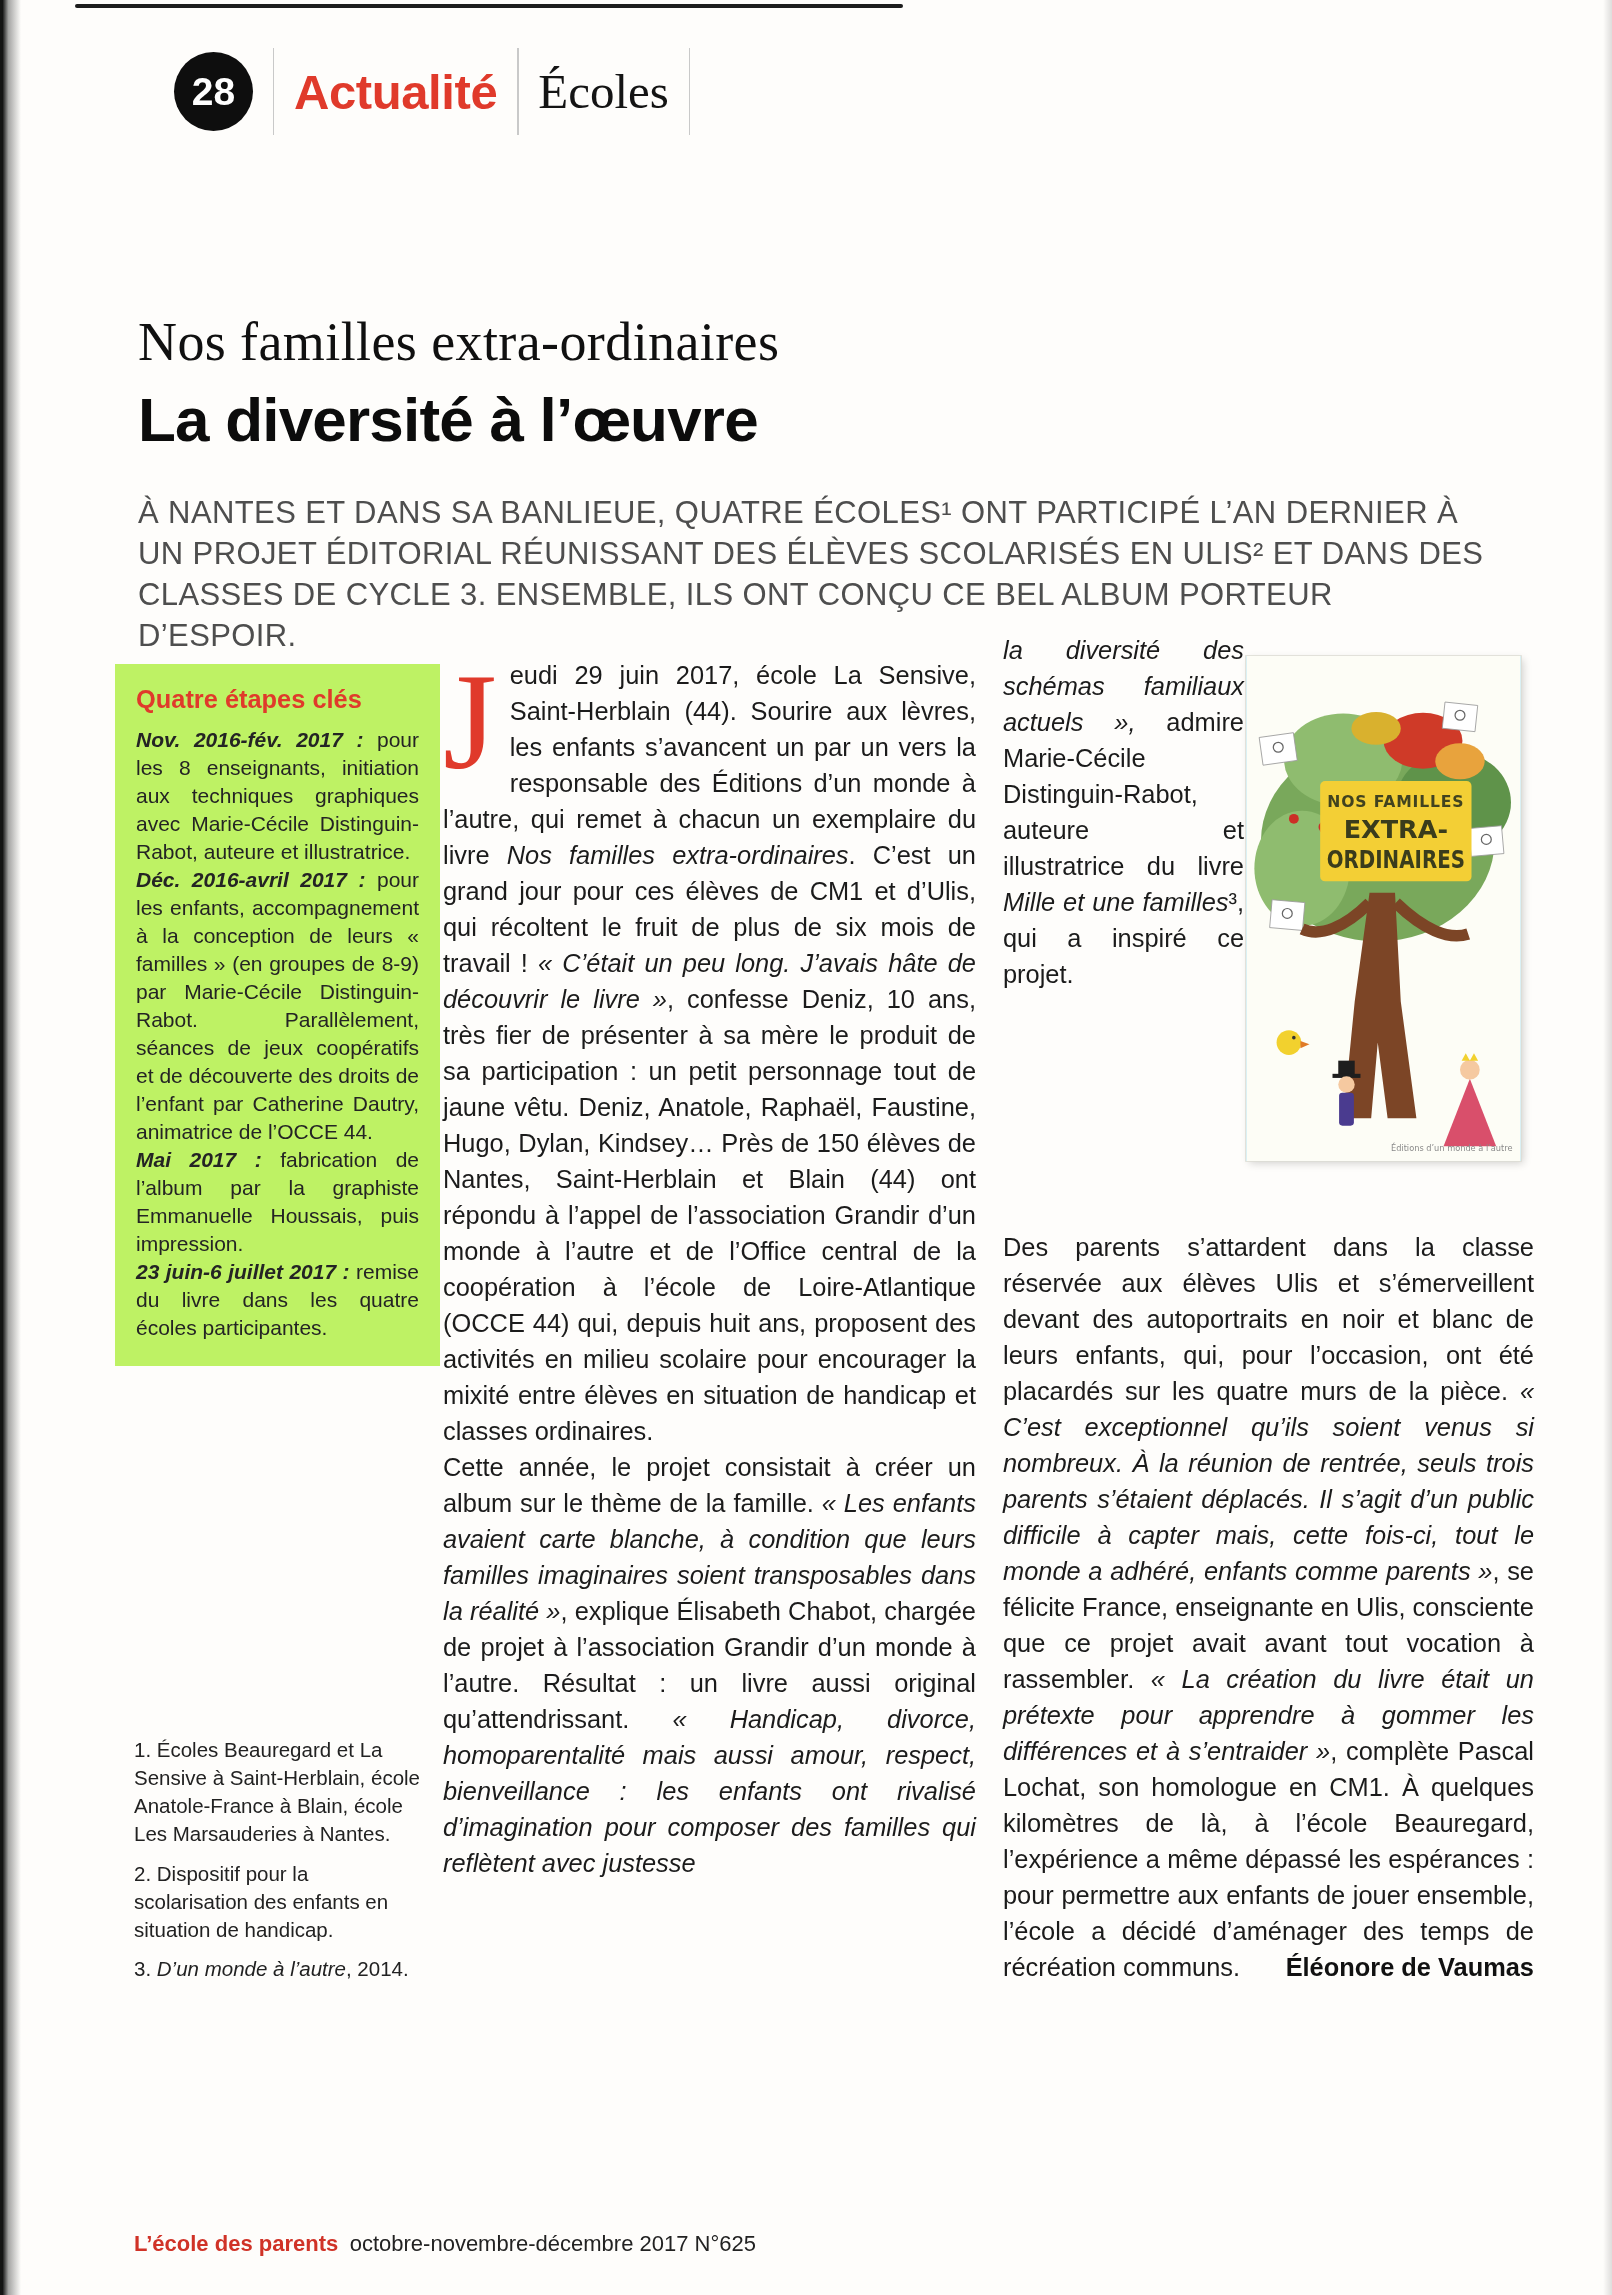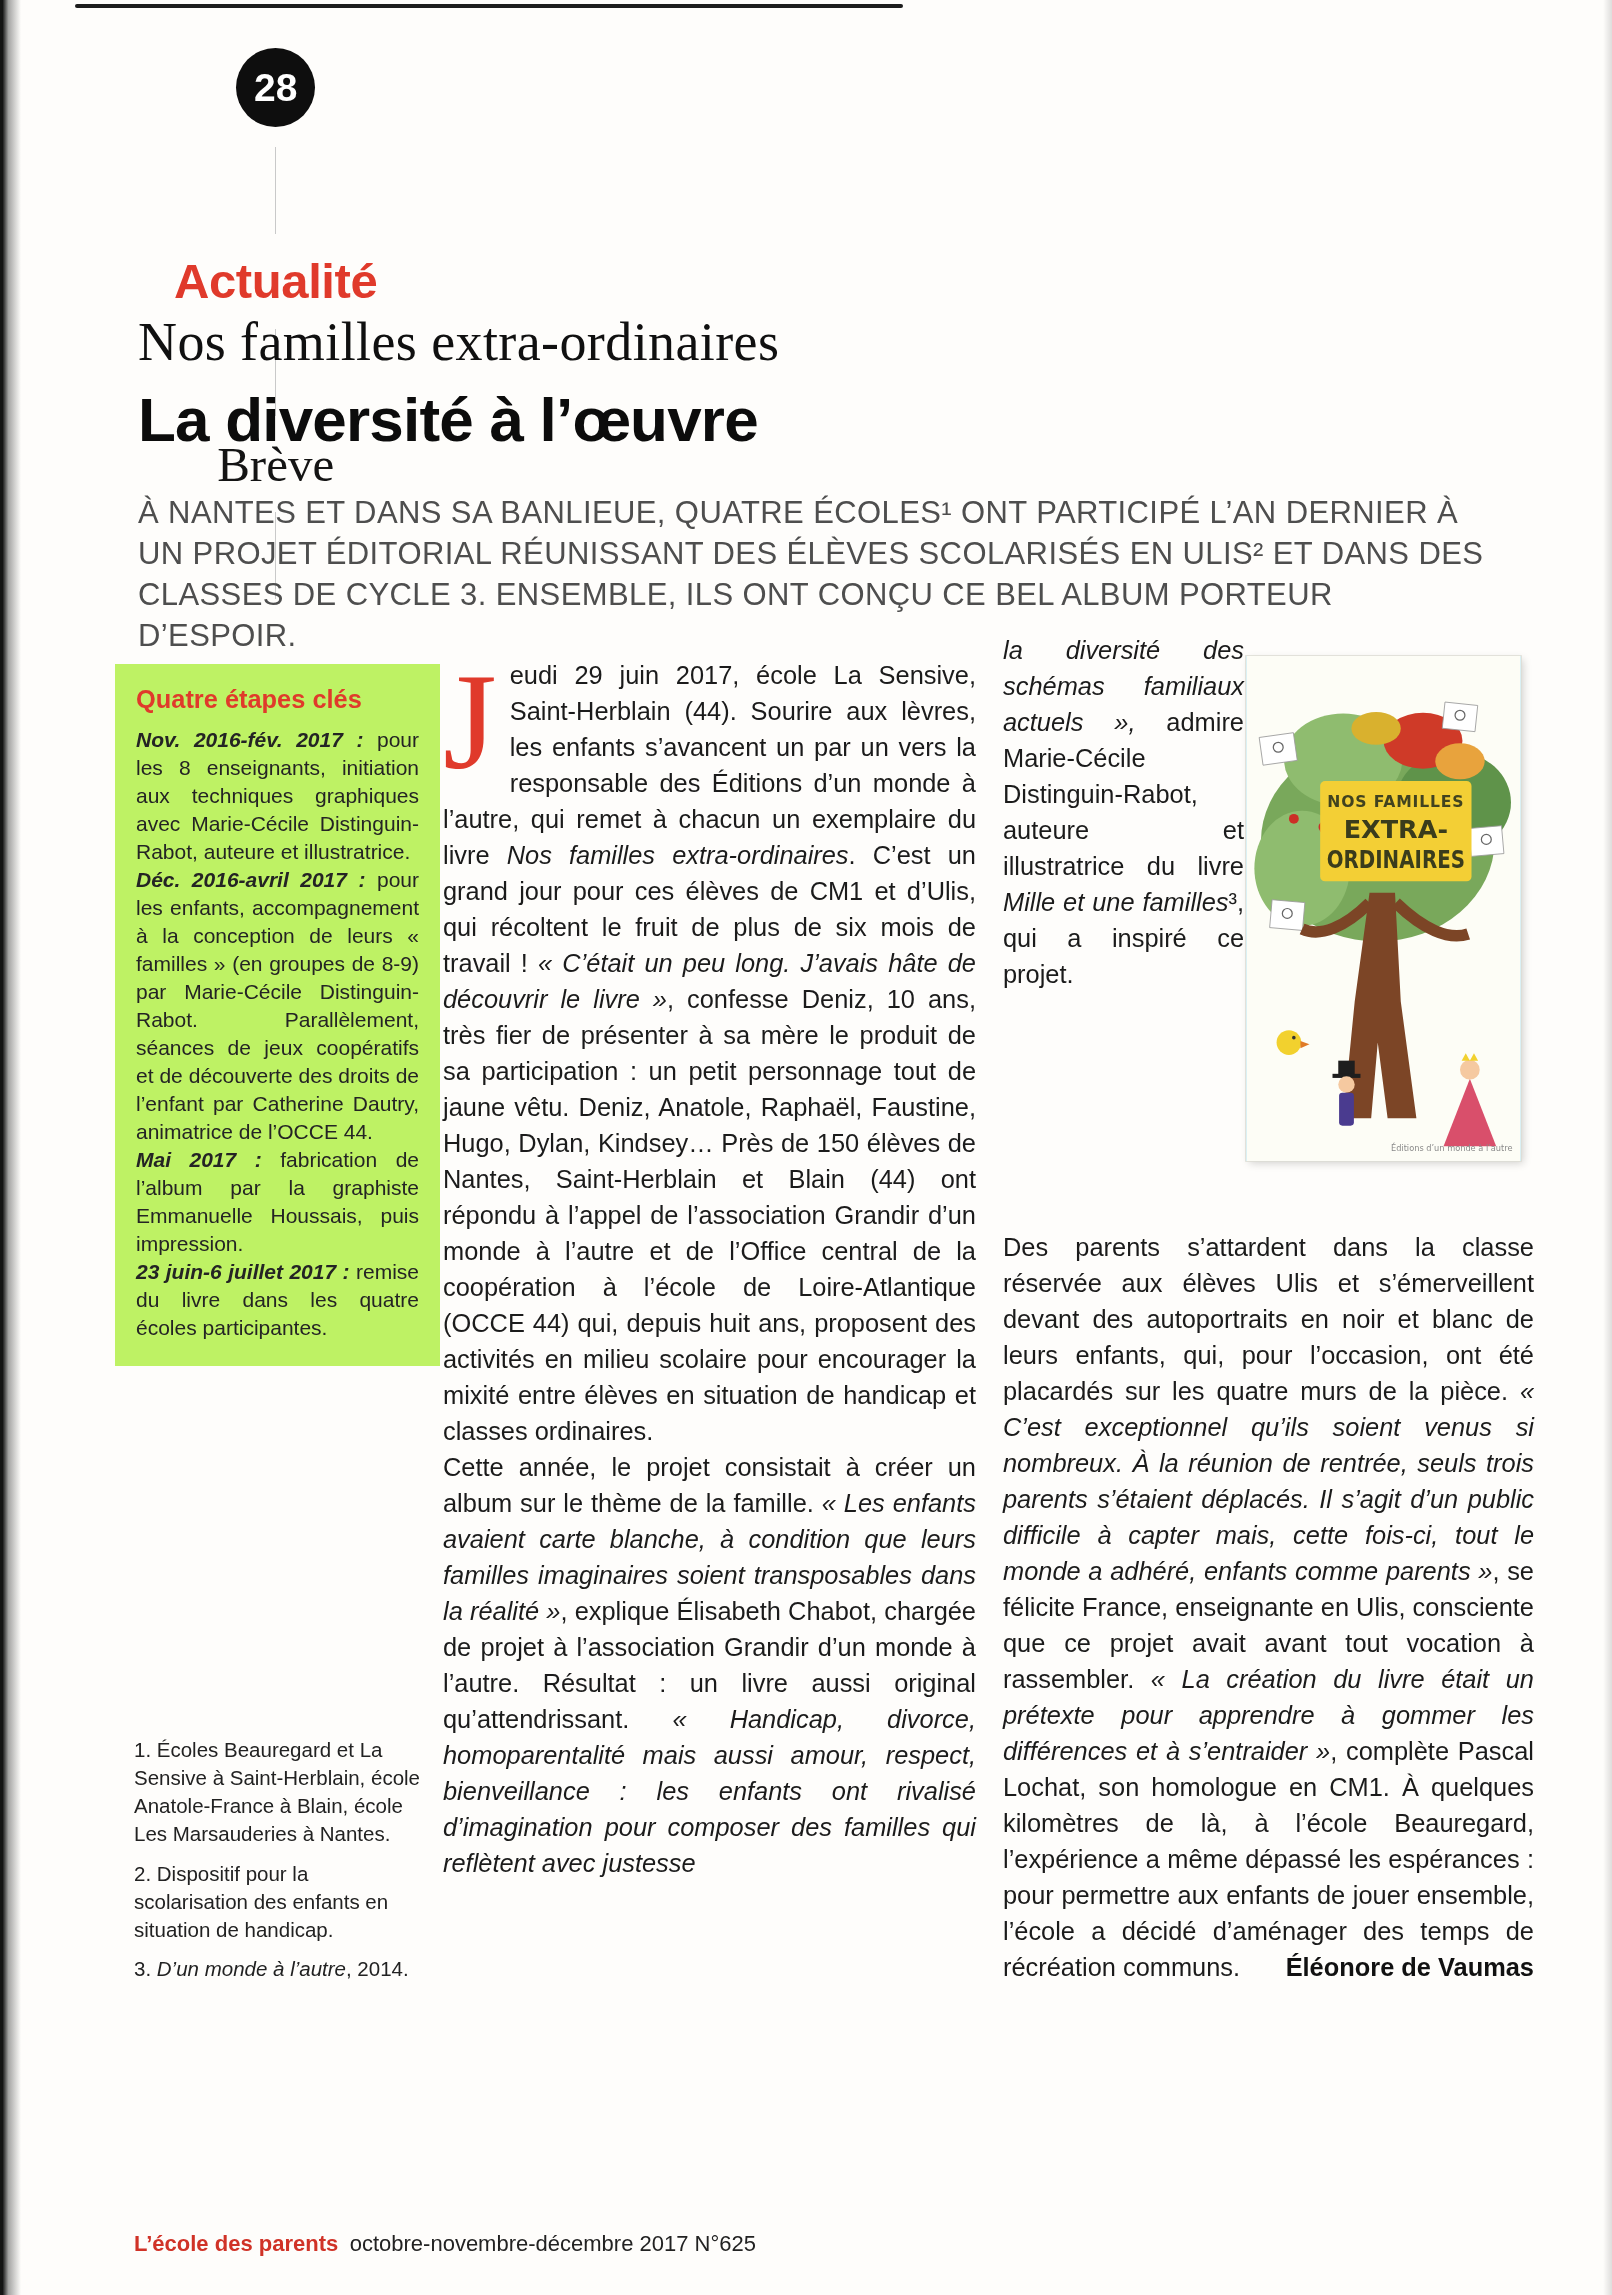--- a/index.html
+++ b/index.html
@@ -14,21 +14,21 @@
   }
 
   
   .scan-left { position:absolute; left:0; top:0; bottom:0; width:21px;
     background:linear-gradient(90deg,#141414 0%,#141414 12%,rgba(90,90,90,.55) 40%,rgba(255,255,255,0) 100%); }
   .scan-top { position:absolute; left:75px; top:4.1px; width:828px; height:4.1px; background:#1d1d1d; border-radius:2.5px; }
   .scan-right { position:absolute; right:0; top:0; bottom:0; width:9.8px;
     background:linear-gradient(270deg,rgba(0,0,0,.14),rgba(0,0,0,0)); }
 
   
-  .header { position:absolute; left:174px; top:48px; display:flex; align-items:center; gap:19.7px;flex-direction:column; }
+  .header { position:absolute; left:174px; top:48px; display:flex; align-items:center; gap:19.7px; }
   .pagenum { width:79px; height:79px; border-radius:50%; background:#0e0e0e; color:#fff;
     font-size:39px; font-weight:bold; display:flex; align-items:center; justify-content:center; }
   .vline { width:1.6px; height:87px; background:#c9c9c9; }
   .section { color:var(--accent); font-weight:bold; font-size:49px; letter-spacing:-0.4px; }
   .subsection { font-family:"Liberation Serif","DejaVu Serif",serif; font-size:49px; color:#141414; }
 
   
   .kicker { position:absolute; left:138px; top:311px; font-family:"Liberation Serif","DejaVu Serif",serif;
     font-weight:400; font-size:54px; color:#101010; letter-spacing:0.4px; }
   .main-title { position:absolute; left:138px; top:384px; font-size:62px; font-weight:bold; color:#0c0c0c; letter-spacing:-0.8px; }
@@ -79,21 +79,21 @@
   <div class="scan-top"></div>
   <div class="scan-right"></div>
 
   <div class="header">
     <div class="pagenum">
       <span>28</span>
     </div>
     <div class="vline"></div>
     <div class="section">Actualité</div>
     <div class="vline"></div>
-    <div class="subsection">Brève</div>
+    <div class="subsection">Écoles</div>
     <div class="vline"></div>
   </div>
 
   <h1 class="kicker">Nos familles extra-ordinaires</h1>
   <h2 class="main-title">La diversité à l’œuvre</h2>
   <p class="standfirst">À NANTES ET DANS SA BANLIEUE, QUATRE ÉCOLES¹ ONT PARTICIPÉ L’AN DERNIER À UN PROJET ÉDITORIAL RÉUNISSANT DES ÉLÈVES SCOLARISÉS EN ULIS² ET DANS DES CLASSES DE CYCLE 3. ENSEMBLE, ILS ONT CONÇU CE BEL ALBUM PORTEUR D’ESPOIR.</p>
 
   <aside class="keybox">
     <h3>Quatre étapes clés</h3>
     <p><span class="it bd">Nov. 2016-fév. 2017 : </span><span>pour les 8 enseignants, initiation aux techniques graphiques avec Marie-Cécile Distinguin-Rabot, auteure et illustratrice.</span></p>

